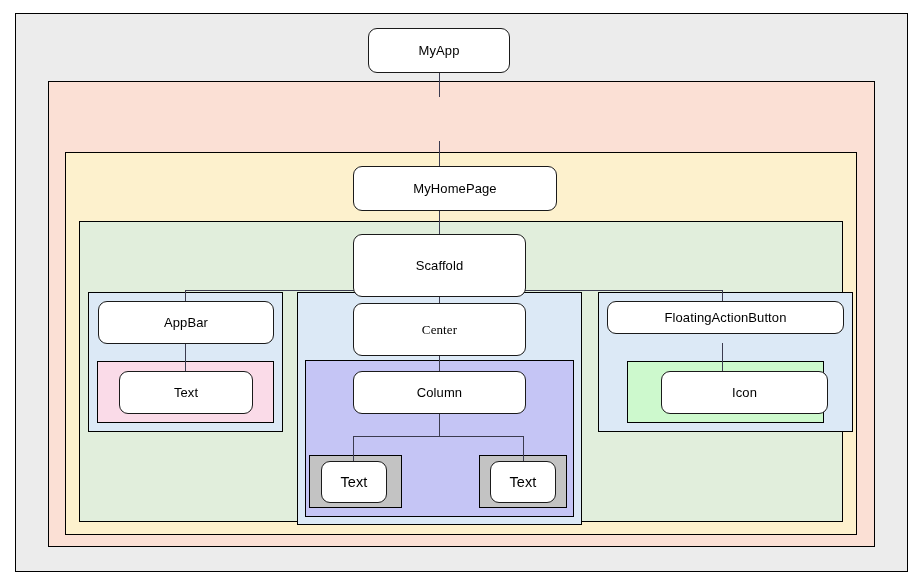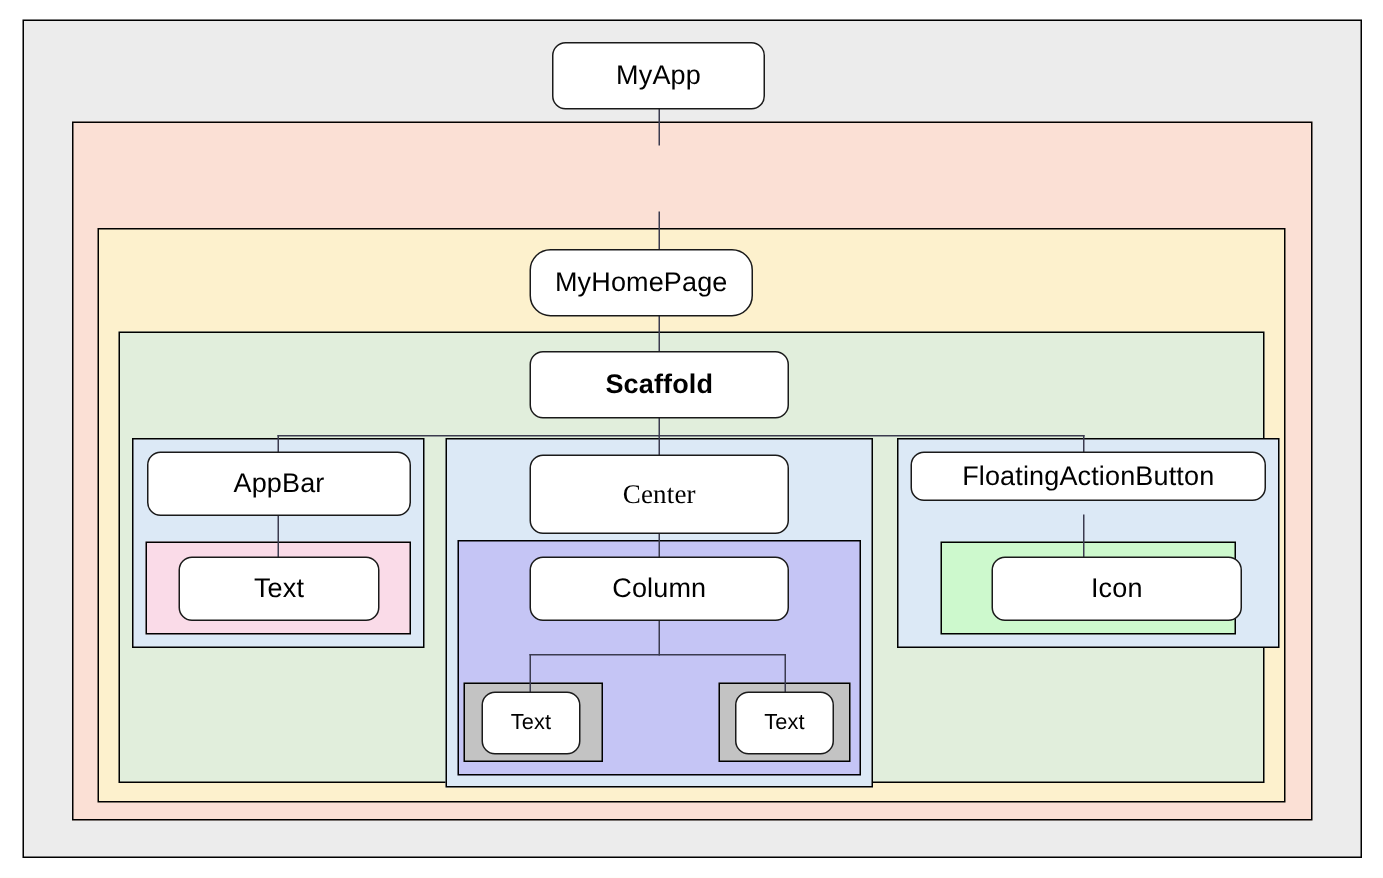--- a/index.html
+++ b/index.html
@@ -29,21 +29,21 @@
   .node {
     position: absolute;
     box-sizing: border-box;
     background: #ffffff;
     border: 1.3px solid #1a1a1a;
     border-radius: 9px;
     display: flex;
     align-items: center;
     justify-content: center;
     color: #000000;
-    font-size: 18px;
+    font-size: 13px;
     letter-spacing: 0.1px;
     white-space: nowrap;
     z-index: 6;
   }
   .node.small { font-size: 14.5px; }
 
   
   .edge-v, .edge-h {
     position: absolute;
     background: #3b3b4f;
@@ -100,23 +100,23 @@
   <div class="edge-v" style="left:722px; top:343px; height:29px;"></div>
 
   <div class="edge-v" style="left:439px; top:414px; height:23px;"></div>
   <div class="edge-h" style="left:353px; top:436px; width:171px;"></div>
   <div class="edge-v" style="left:353px; top:436px; height:26px;"></div>
   <div class="edge-v" style="left:523px; top:436px; height:26px;"></div>
 
   <div class="node" style="left:368px; top:28px; width:142px; height:45px;">MyApp</div>
 
 
-  <div class="node" style="left:353px; top:166px; width:149px; height:45px;border-radius:14px;">MyHomePage</div>
+  <div class="node" style="left:353px; top:166px; width:204px; height:45px;">MyHomePage</div>
 
-  <div class="node" style="left:353px; top:234px; width:173px; height:45px;font-weight:bold;">Scaffold</div>
+  <div class="node" style="left:353px; top:234px; width:173px; height:63px;">Scaffold</div>
 
   <div class="node" style="left:98px; top:301px; width:176px; height:43px;">AppBar</div>
 
   <div class="node" style="left:119px; top:371px; width:134px; height:43px;">Text</div>
 
   <div class="node" style="left:353px; top:303px; width:173px; height:53px;font-family:Liberation Serif, serif;">Center</div>
 
   <div class="node" style="left:353px; top:371px; width:173px; height:43px;">Column</div>
 
   <div class="node small" style="left:321px; top:461px; width:66px; height:42px;">Text</div>

